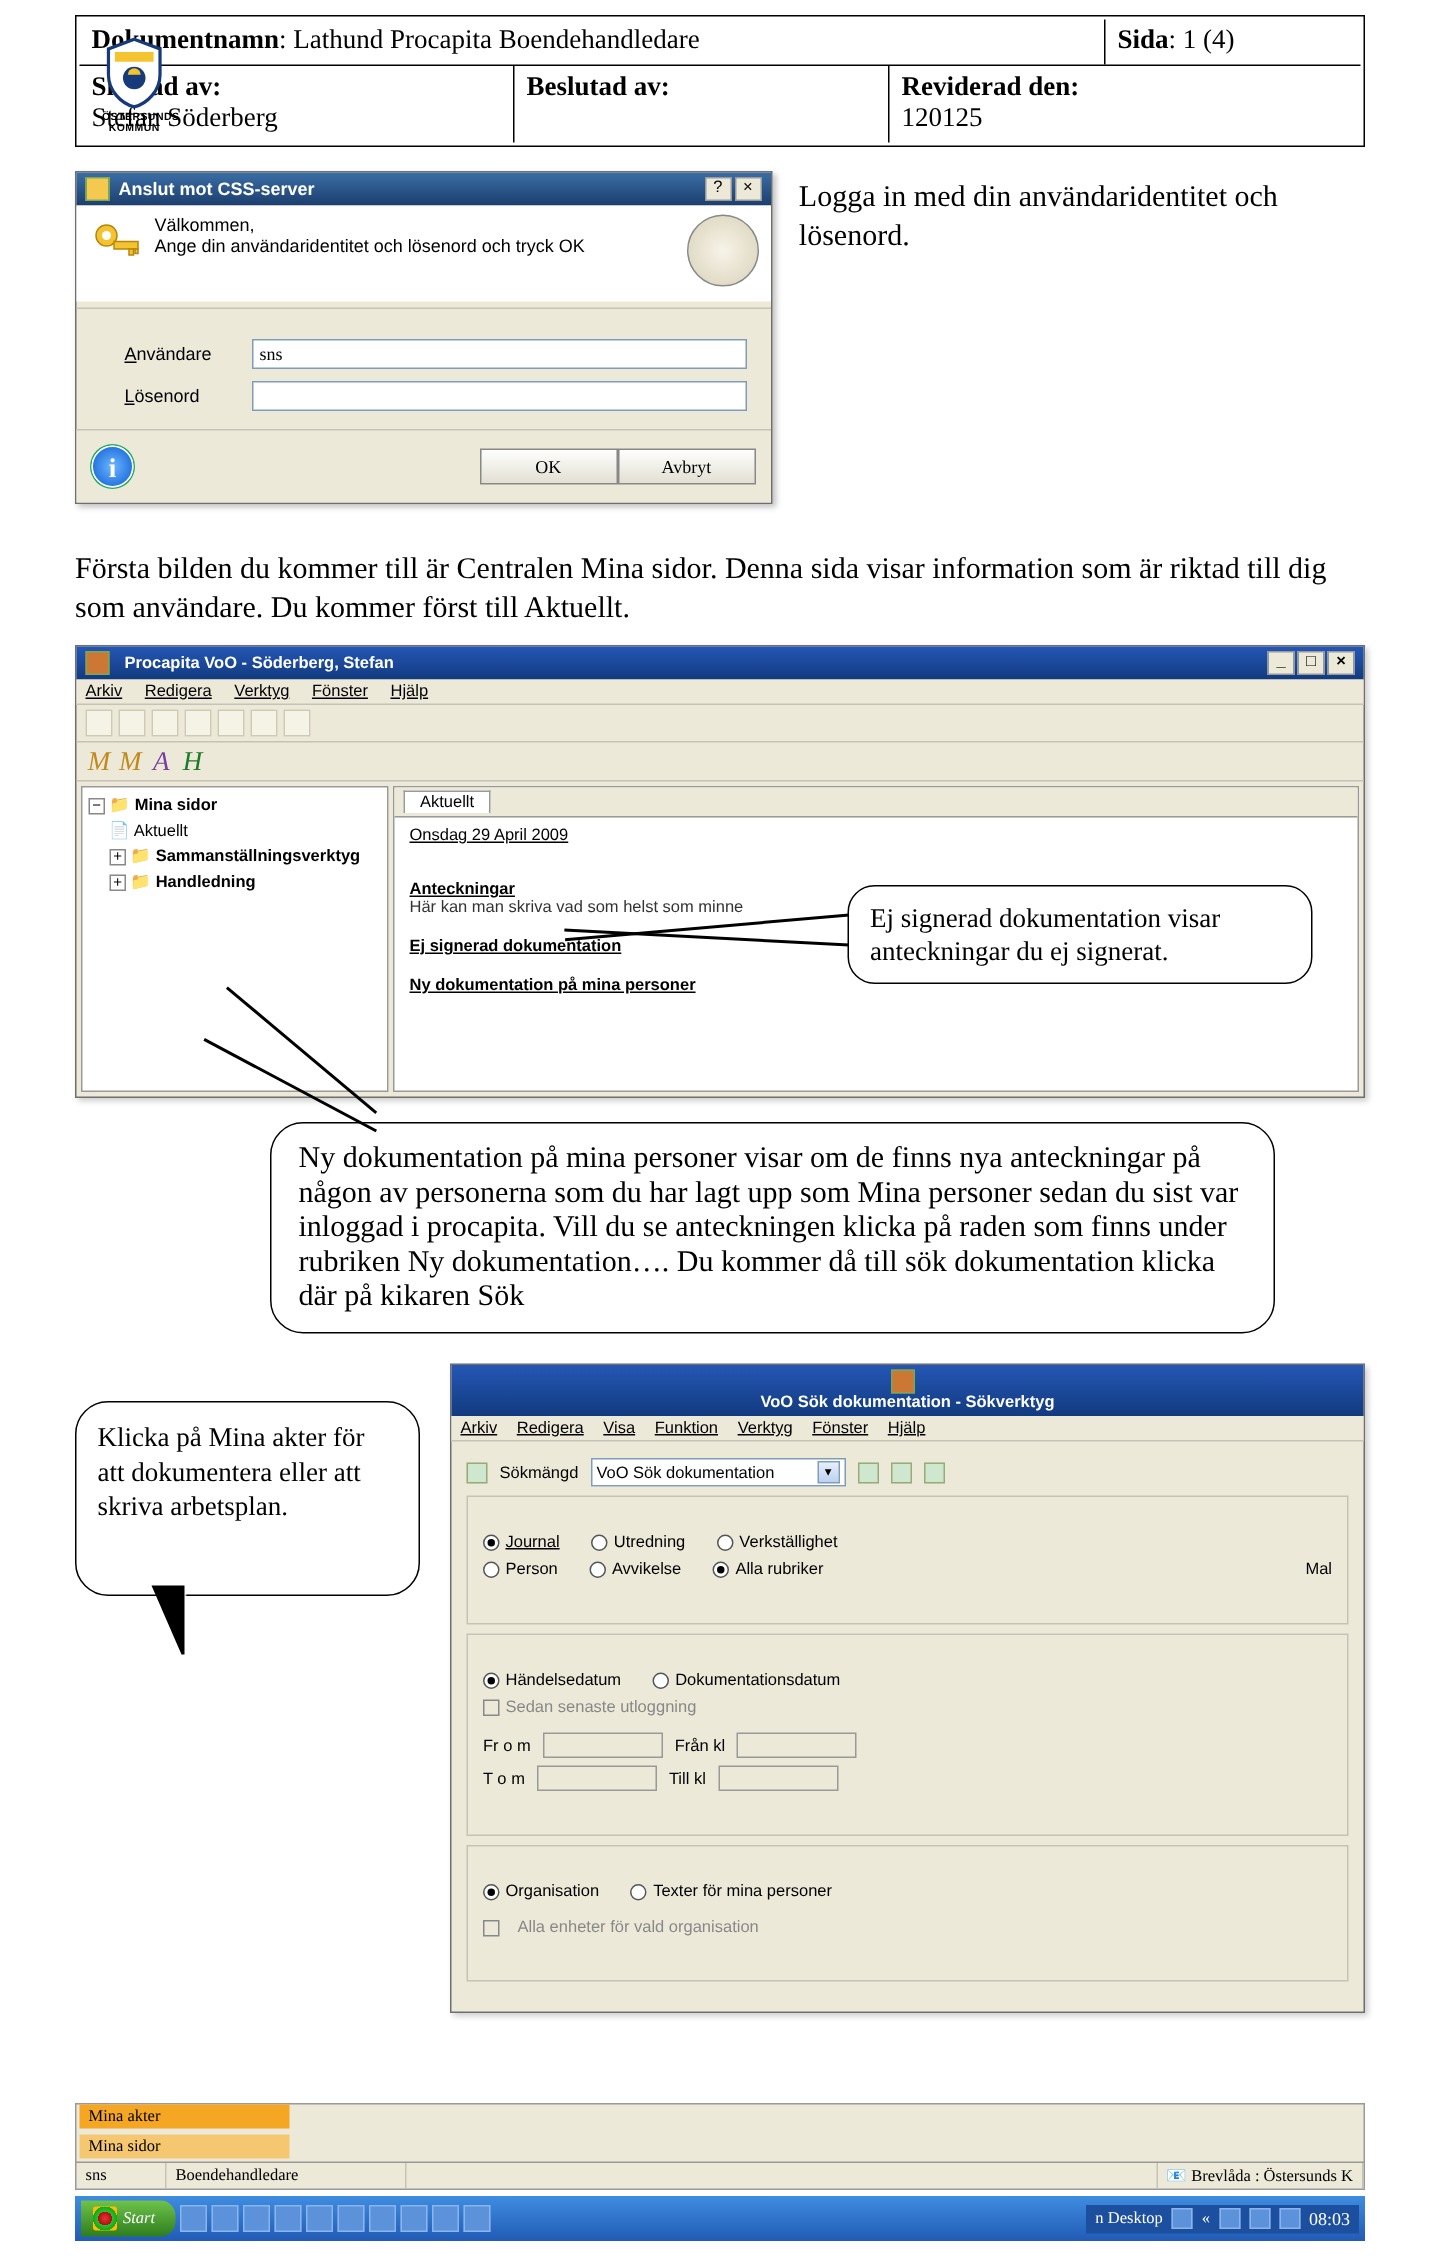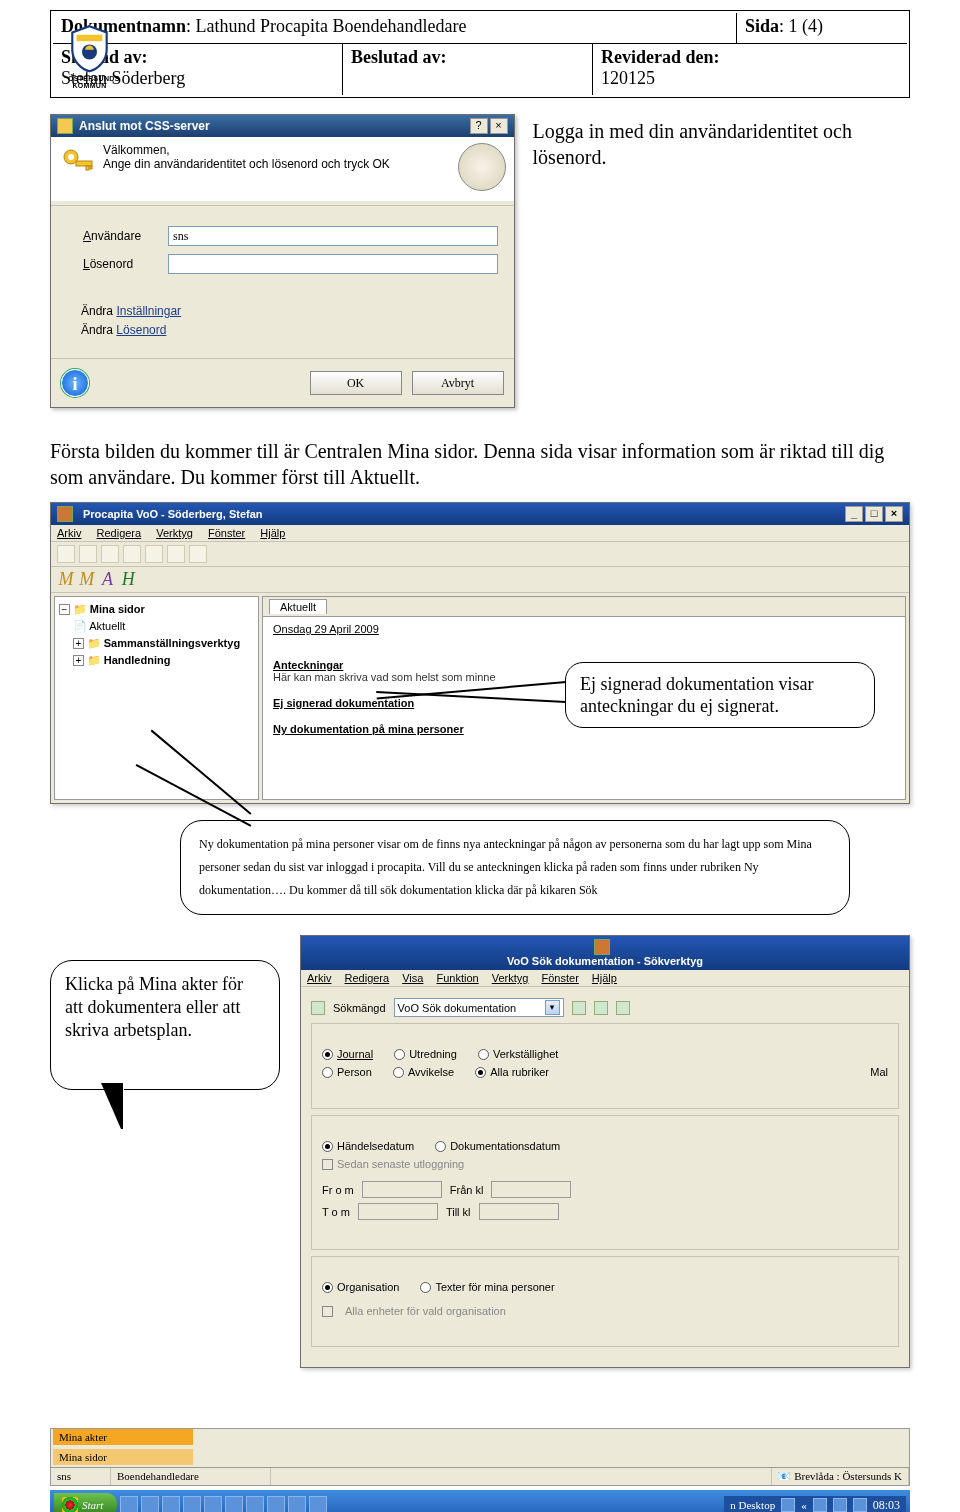--- a/index.html
+++ b/index.html
@@ -40,21 +40,21 @@
   .divline { border-top:1px solid #c6c3b6; margin:4px 0; }
   .login-body { padding:16px 16px 4px 16px; }
   .frow { display:flex; align-items:center; margin-bottom:8px;margin-left:16px; }
   .frow label { width:85px; }
   .frow .u { text-decoration:underline; }
   .tinput { flex:1; height:20px; border:1px solid #7f9db9; background:#fff; padding:0 4px; font-family:Tahoma; font-size:12px; }
   .linklist { margin:28px 0 14px 14px; line-height:19px; }
   .linklist .lk { color:#1a3e8a; text-decoration:underline; display:inline; }
   .login-foot { background:#ece9d8; border-top:1px solid #c6c3b6; padding:10px; display:flex; align-items:center; }
   .infoicon { width:28px; height:28px; border-radius:50%; background:radial-gradient(#6cb7ff,#0a5bd4); color:#fff; font-weight:bold; font-family:Georgia; font-size:18px; text-align:center; line-height:28px; border:1px solid #fff; box-shadow:0 0 0 1px #2a6; }
-  .fbtns { margin-left:auto; display:flex; gap:10px; }
+  .fbtns { margin-left:auto; display:flex; }
   .fbtn { width:92px; height:24px; border:1px solid #888; background:linear-gradient(#fefefe,#e2e0d2); font-family:Tahoma; font-size:12px; }
 
   .note-right { font-size:20px; line-height:26px; padding-top:4px; }
 
   .para { font-size:20px; line-height:26px; margin-top:30px; }
 
   
   .appwin { margin-top:12px; width:100%; font-family:Tahoma, Arial, sans-serif; font-size:11px; border:1px solid #6f6f6f; background:#ece9d8; box-shadow:2px 2px 4px rgba(0,0,0,.2); position:relative; }
   .appwin .titlebar { background:linear-gradient(#2457b5,#123a7f); font-weight:bold; }
   .appwin .titlebar span.t { margin-left:4px; }
@@ -82,21 +82,21 @@
   .pane-content .sect { font-weight:bold; text-decoration:underline; margin-top:24px; }
   .pane-content .sub { font-size:11px; color:#333; }
 
   
   .callout { position:absolute; background:#fff; border:1.5px solid #000; border-radius:18px; padding:10px 14px; font-family:"Times New Roman"; font-size:18px; line-height:22px; }
   .callout.c1 { right:30px; top:65px; width:310px; }
   .callout.c1::before, .callout.c1::after { content:""; position:absolute; height:1.5px; background:#000; left:-190px; width:190px; }
   .callout.c1::before { top:18px; transform:rotate(-5deg); transform-origin:right; }
   .callout.c1::after { top:38px; transform:rotate(3deg); transform-origin:right; }
 
-  .callout2 { border:1.5px solid #000; border-radius:22px; background:#fff; margin:16px 60px 0 130px; padding:12px 18px; font-family:"Times New Roman"; font-size:12px; line-height:23px; position:relative; }
+  .callout2 { border:1.5px solid #000; border-radius:22px; background:#fff; margin:16px 60px 0 130px; padding:12px 18px; font-family:"Times New Roman"; font-size:20px; line-height:23px; position:relative; }
   .callout2::before, .callout2::after { content:""; position:absolute; height:1.5px; background:#000; width:130px; left:-60px; }
   .callout2::before { top:-8px; transform:rotate(40deg); transform-origin:right; }
   .callout2::after { top:4px; transform:rotate(28deg); transform-origin:right; }
 
   
   .sec3 { display:flex; gap:20px; margin-top:20px; }
   .callout3 { border:1.5px solid #000; border-radius:22px; background:#fff; width:230px; padding:12px 14px; font-family:"Times New Roman"; font-size:18px; line-height:23px; height:130px; position:relative;margin-top:25px; }
   .callout3::after { content:""; position:absolute; left:50px; bottom:-40px; width:1.5px; height:0; border-left:20px solid transparent; border-right:0 solid transparent; border-top:46px solid #000; filter:drop-shadow(1px 0 0 #fff); }
   .callout3 .tail2 { position:absolute; left:52px; bottom:-36px; border-left:17px solid transparent; border-top:42px solid #fff; }
 
@@ -187,24 +187,20 @@
       </div>
       <div class="divline"></div>
       <div class="login-body">
         <div class="frow">
           <label><span class="u">A</span><span>nvändare</span></label>
           <input class="tinput" value="sns" style="">
         </div>
         <div class="frow">
           <label><span class="u">L</span><span>ösenord</span></label>
           <input class="tinput" type="password" style="">
-        </div>
-        <div class="linklist">
-          <div><span class="u">Ä</span><span>ndra </span><span class="lk">Inställningar</span></div>
-          <div><span>Ändra </span><span class="lk"><span class="u">L</span><span>ösenord</span></span></div>
         </div>
       </div>
       <div class="login-foot">
         <div class="infoicon">i</div>
         <div class="fbtns">
           <button class="fbtn">OK</button>
           <button class="fbtn">Avbryt</button>
         </div>
       </div>
     </div>

